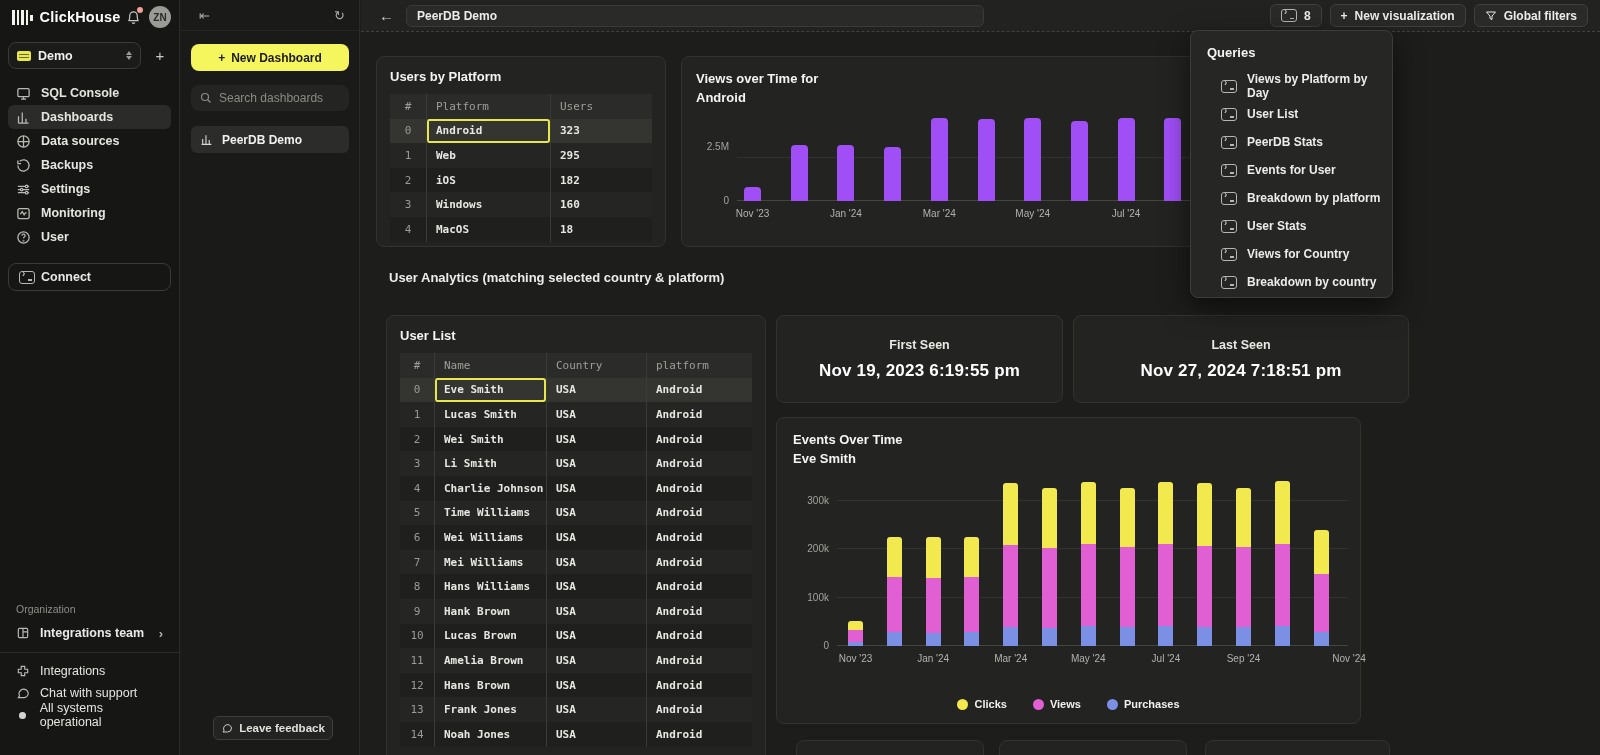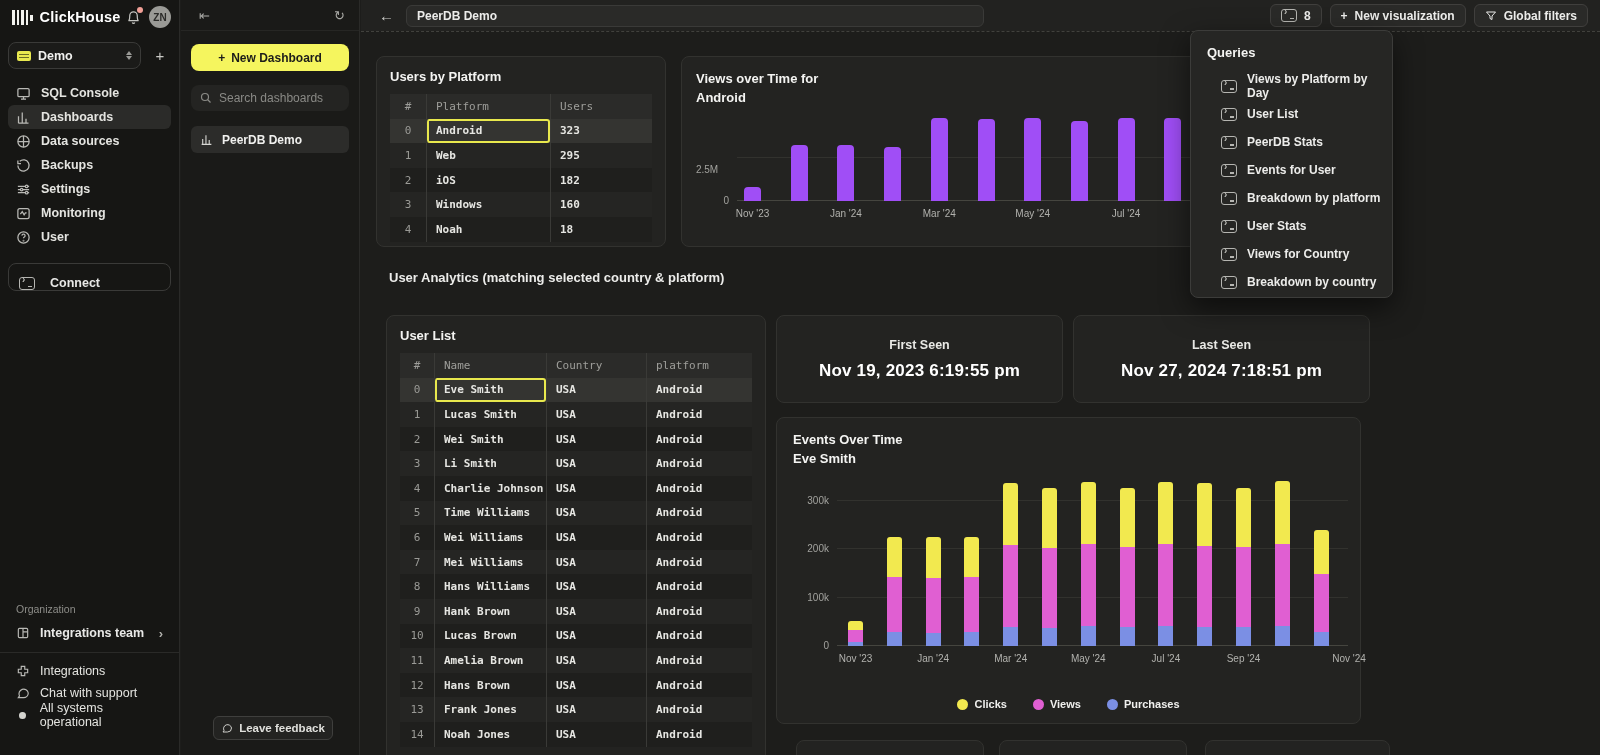--- a/index.html
+++ b/index.html
@@ -30,21 +30,21 @@
   .updown { display:flex; flex-direction:column; gap:1px; }
   .updown b { width:0; height:0; border-left:3.5px solid transparent; border-right:3.5px solid transparent; }
   .updown b.u { border-bottom:4px solid #9a9a96; }
   .updown b.d { border-top:4px solid #9a9a96; }
   .ws-add { width:22px; text-align:center; color:#c9c9c5; font-size:15px; cursor:default; }
 
   .nav { padding:12px 8px 0 8px; }
   .nav-item { display:flex; align-items:center; gap:10px; height:24px; padding:0 8px; border-radius:6px; font-size:12.5px; font-weight:600; color:#e4e4e0; }
   .nav-item.active { background:#2b2b29; }
   .connect-wrap { padding:14px 8px 0 8px; }
-  .connect { display:flex; align-items:flex-end; gap:15px; height:28px; padding:0 10px; border:1px solid #3a3a38; border-radius:8px; font-size:12.5px; font-weight:600; }
+  .connect { display:flex; align-items:center; gap:6px; height:28px; padding:0 10px; border:1px solid #3a3a38; border-radius:8px; font-size:12.5px; font-weight:600; }
 
   .org { position:absolute; left:0; right:0; top:603px; padding:0 8px; }
   .org-label { color:#8d8d89; font-size:10.5px; padding-left:8px; margin-bottom:6px; }
   .org-item { display:flex; align-items:center; gap:10px; height:24px; padding:0 8px; border-radius:6px; font-size:12.5px; font-weight:600; }
   .org-item .chev { margin-left:auto; color:#b0b0ac; font-size:13px; }
   .sb-divider { position:absolute; left:0; right:0; top:652px; height:1px; background:#2a2a28; }
   .sb-footer { position:absolute; left:0; right:0; top:660px; padding:0 8px; }
   .sb-footer .nav-item { height:22px; font-weight:400; }
   .status-dot { width:7px; height:7px; border-radius:50%; background:#d4d4d0; margin:0 4px 0 3px; }
 
@@ -89,21 +89,21 @@
   .views-card { left:320px; top:24px; width:680px; height:191px; padding:12px 14px; }
 
   .section-heading { position:absolute; left:28px; top:238px; font-size:13px; font-weight:600; color:#ececea; }
 
   .userlist-card { left:25px; top:283px; width:380px; height:470px; padding:12px 13px; }
   .userlist-card .tbl { margin-top:10px; }
   .userlist-card .trow { grid-template-columns:34px 112px 100px 1fr; }
 
   .stat-card { height:88px; display:flex; flex-direction:column; align-items:center; justify-content:center; gap:9px; }
   .stat-card.first { left:415px; top:283px; width:287px; }
-  .stat-card.last  { left:712px; top:283px; width:297px; }
+  .stat-card.last  { left:712px; top:283px; width:336px; }
   .stat-label { font-size:12.5px; font-weight:bold; color:#e8e8e4; }
   .stat-value { font-size:17px; font-weight:bold; color:#fff; letter-spacing:.2px; }
 
   .events-card { left:415px; top:385px; width:585px; height:307px; padding:13px 16px; }
 
   
   .chart-title-block { position:absolute; left:14px; top:12px; line-height:19px; }
   .plot { position:absolute; }
   .views-plot  { left:55px; right:10px; top:52px; bottom:45px; }
   .events-plot { left:60px; right:12px; top:55px; bottom:77px; }
@@ -371,37 +371,37 @@
             </div>
 
             <div class="trow" style="grid-template-columns:36px 124px 1fr">
               <div class="td idx">3</div>
               <div class="td cell-primary">Windows</div>
               <div class="td">160</div>
             </div>
 
             <div class="trow" style="grid-template-columns:36px 124px 1fr">
               <div class="td idx">4</div>
-              <div class="td cell-primary">Noah</div>
+              <div class="td cell-primary">MacOS</div>
               <div class="td">18</div>
             </div>
           </div>
       </div>
     </div>
 
     <div class="card views-card">
       <div class="chart-title-block">
         <div class="card-title">Views over Time for</div>
         <div class="card-title">Android</div>
       </div>
       <div class="plot views-plot">
           <div class="gridline baseline" style="bottom: 0px;"></div>
           <div class="ytick" style="bottom: -5px;">0</div>
           <div class="gridline" style="bottom: 43.3962px;"></div>
-          <div class="ytick" style="bottom: 26px; text-align: center;">2.5M</div>
+          <div class="ytick" style="bottom: 49px;">2.5M</div>
           <div class="bar" style="left: 7px; width: 17px; height: 13.8868px; background: rgb(160, 78, 246);"></div>
           <div class="xtick" style="left: 15.5px;">Nov '23</div>
           <div class="bar" style="left: 53.7px; width: 17px; height: 55.5472px; background: rgb(160, 78, 246);"></div>
           <div class="bar" style="left: 100.4px; width: 17px; height: 55.5472px; background: rgb(160, 78, 246);"></div>
           <div class="xtick" style="left: 108.9px;">Jan '24</div>
           <div class="bar" style="left: 147.1px; width: 17px; height: 53.8113px; background: rgb(160, 78, 246);"></div>
           <div class="bar" style="left: 193.8px; width: 17px; height: 83.3208px; background: rgb(160, 78, 246);"></div>
           <div class="xtick" style="left: 202.3px;">Mar '24</div>
           <div class="bar" style="left: 240.5px; width: 17px; height: 81.5849px; background: rgb(160, 78, 246);"></div>
           <div class="bar" style="left: 287.2px; width: 17px; height: 83.3208px; background: rgb(160, 78, 246);"></div>

